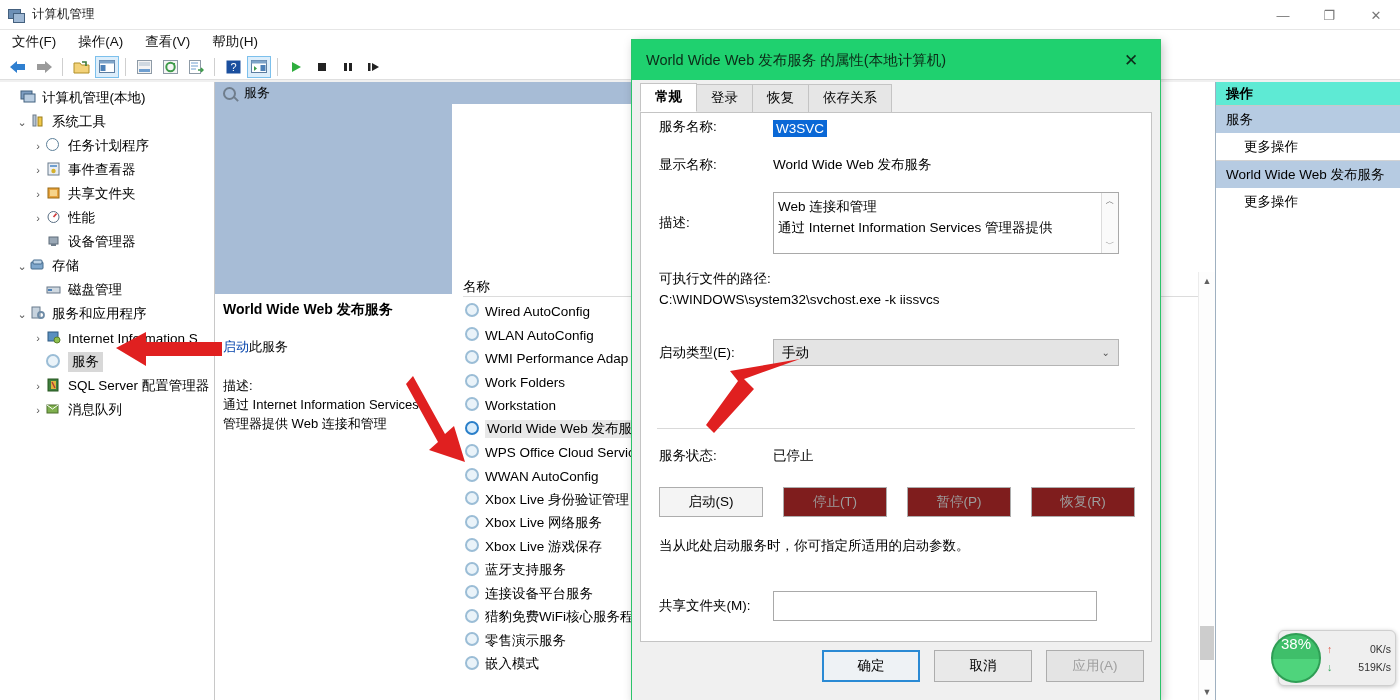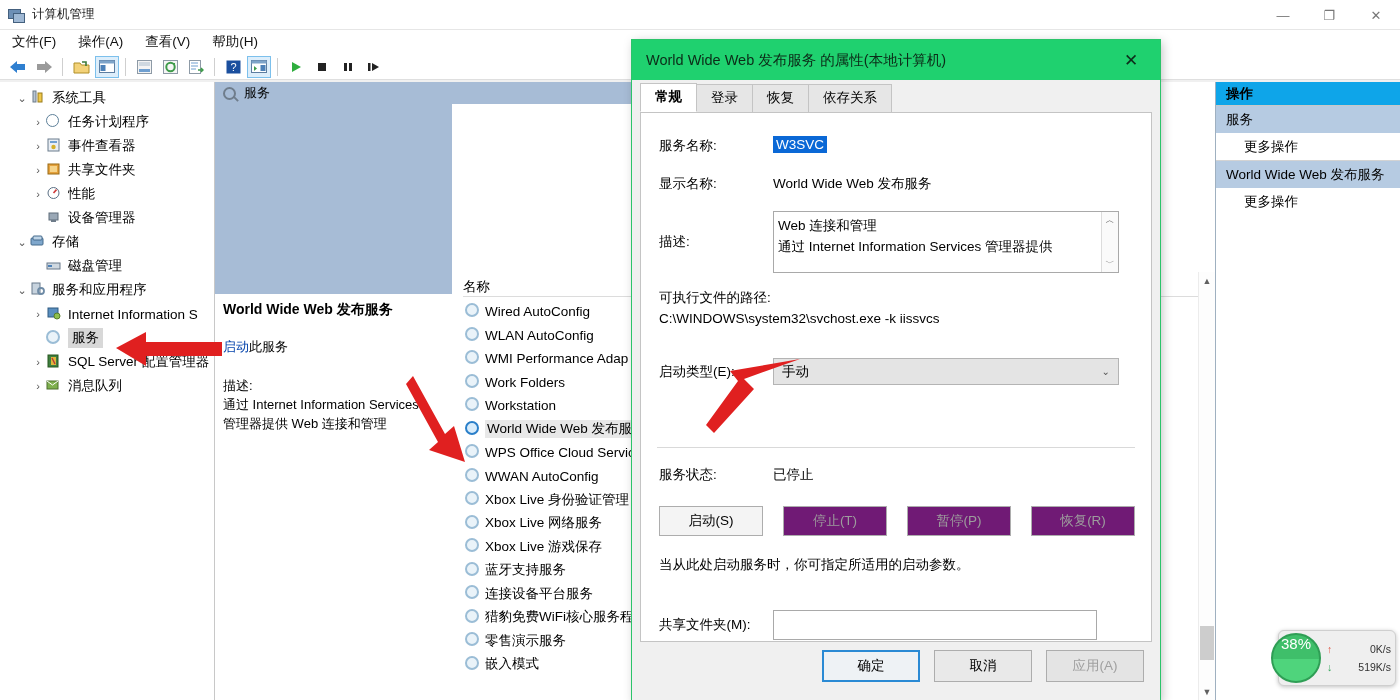--- a/index.html
+++ b/index.html
@@ -80,21 +80,21 @@
   .hdrline{ position:absolute; left:248px; right:0; top:214px; height:1px; background:#dcdcdc;}
 
   
   .vscroll{ position:absolute; right:0px; top:190px; bottom:0; width:17px; background:#fdfdfd; border-left:1px solid #ececec;}
   .vscroll .up,.vscroll .dn{height:17px;display:flex;align-items:center;justify-content:center;color:#606060;font-size:9px;}
   .vscroll .dn{position:absolute;bottom:0;left:0;right:0;}
   .vscroll .thumb{position:absolute;left:1px;right:1px;bottom:40px;height:34px;background:#cdcdcd;}
 
   
   .rp-title{ height:24px; display:flex; align-items:center; padding-left:10px;font-weight:bold;font-size:13.5px;
-             background:#0ea5e9; border-bottom:1px solid #c8c8c8;}
+             background:#5eead4; border-bottom:1px solid #c8c8c8;}
   .rp-group{ height:27px; display:flex;align-items:center;padding-left:10px;background:#b6cbe2;font-size:13.5px;}
   .rp-item{ height:27px; display:flex;align-items:center;padding-left:28px;font-size:13.5px;}
   .rp-divider{height:1px;background:#d3d3d3;}
 
   
   .dialog{ position:absolute; left:632px; top:40px; width:528px; height:662px;
            background:#f0f0f0; box-shadow:0 0 0 1px #2bc46a, 2px 2px 10px rgba(0,0,0,.25);}
   .dlg-title{ height:40px; background:#1fd16f; display:flex;align-items:center; padding:0 10px 0 14px;}
   .dlg-title .t{ flex:1; font-size:14.5px; color:#0c2b18;}
   .dlg-close{ width:38px;height:34px;display:flex;align-items:center;justify-content:center;color:#0d2d1b;font-size:17px;}
@@ -114,21 +114,21 @@
   .descbox .sb .u{top:0;} .descbox .sb .d{bottom:0;}
   .combo{ width:346px;height:27px;background:#e4e4e4;border:1px solid #b4b4b4; display:flex;align-items:center;
           padding:0 8px; font-size:13.5px; }
   .combo .cv{flex:1;}
   .combo .chev{color:#555;font-size:10px;}
   .hrule{ height:1px; background:#d9d9d9; margin:0 16px; }
   .btnrow{ display:flex; gap:20px; padding-left:18px; }
   .sbtn{ width:104px;height:30px;border:1px solid #adadad;background:#e6e6e6;font-size:13.5px;
          display:flex;align-items:center;justify-content:center;}
   .sbtn.enabled{ background:#f4f4f4; color:#000;}
-  .sbtn.disabled{ color:#9d9d9d; background:#701a75;}
+  .sbtn.disabled{ color:#9d9d9d; background:#7f1d1d;}
   .hinttext{ padding-left:18px; font-size:13.5px; }
   .paraminput{ width:324px;height:30px;border:1px solid #a9a9a9;background:#fff;}
   .dlg-footer{ position:absolute; right:8px; bottom:12px; display:flex; gap:14px;}
   .fbtn{ width:98px;height:32px;border:1px solid #adadad;background:#e9e9e9;font-size:13.5px;
          display:flex;align-items:center;justify-content:center;}
   .fbtn.primary{ background:#eef2f5; border:2px solid #2a8ad4; }
   .fbtn.dis{ color:#a0a0a0; background:#e4e4e4;}
 
   
   .arrow{ position:absolute; pointer-events:none; }
@@ -257,20 +257,28 @@
           <rect x="2" y="3" width="2.5" height="8" fill="#222"></rect>
           <path d="M6 3 L13 7 L6 11 Z" fill="#222"></path>
         </svg>
     </div>
   </div>
 
   <div class="work">
 
     <div class="tree-pane">
 
+      <div class="tnode">
+        <span class="exp"></span>
+        <span class="tico"><svg width="16" height="14">
+              <rect x="1" y="1" width="11" height="8" fill="#7e9ec2" stroke="#41607f"></rect>
+              <rect x="4" y="4" width="11" height="8" fill="#b9cde1" stroke="#41607f"></rect>
+            </svg></span>
+        <span class="tlabel">计算机管理(本地)</span>
+      </div>
 
       <div class="tnode" style="padding-left:14px">
         <span class="exp">⌄</span>
         <span class="tico"><svg width="16" height="14">
               <rect x="3" y="1" width="3" height="11" fill="#b9c6d3" stroke="#6d7b89"></rect>
               <rect x="8" y="3" width="4" height="9" fill="#f0c84b" stroke="#9a7d1b"></rect>
             </svg></span>
         <span class="tlabel">系统工具</span>
       </div>
 
@@ -496,21 +504,21 @@
     <div class="dlg-body">
       <div class="tabs">
         <div class="tab active">常规</div>
         <div class="tab">登录</div>
         <div class="tab">恢复</div>
         <div class="tab">依存关系</div>
       </div>
 
       <div class="tabpanel">
 
-        <div class="fld" style="margin-top:24px;align-items:flex-start">
+        <div class="fld" style="margin-top:5px;align-items:flex-end">
           <div class="flabel">服务名称:</div>
           <div class="fvalue"><span class="hl">W3SVC</span></div>
         </div>
 
         <div class="fld" style="margin-top:20px;align-items:center">
           <div class="flabel">显示名称:</div>
           <div class="fvalue">World Wide Web 发布服务</div>
         </div>
 
         <div class="fld" style="margin-top:18px">

